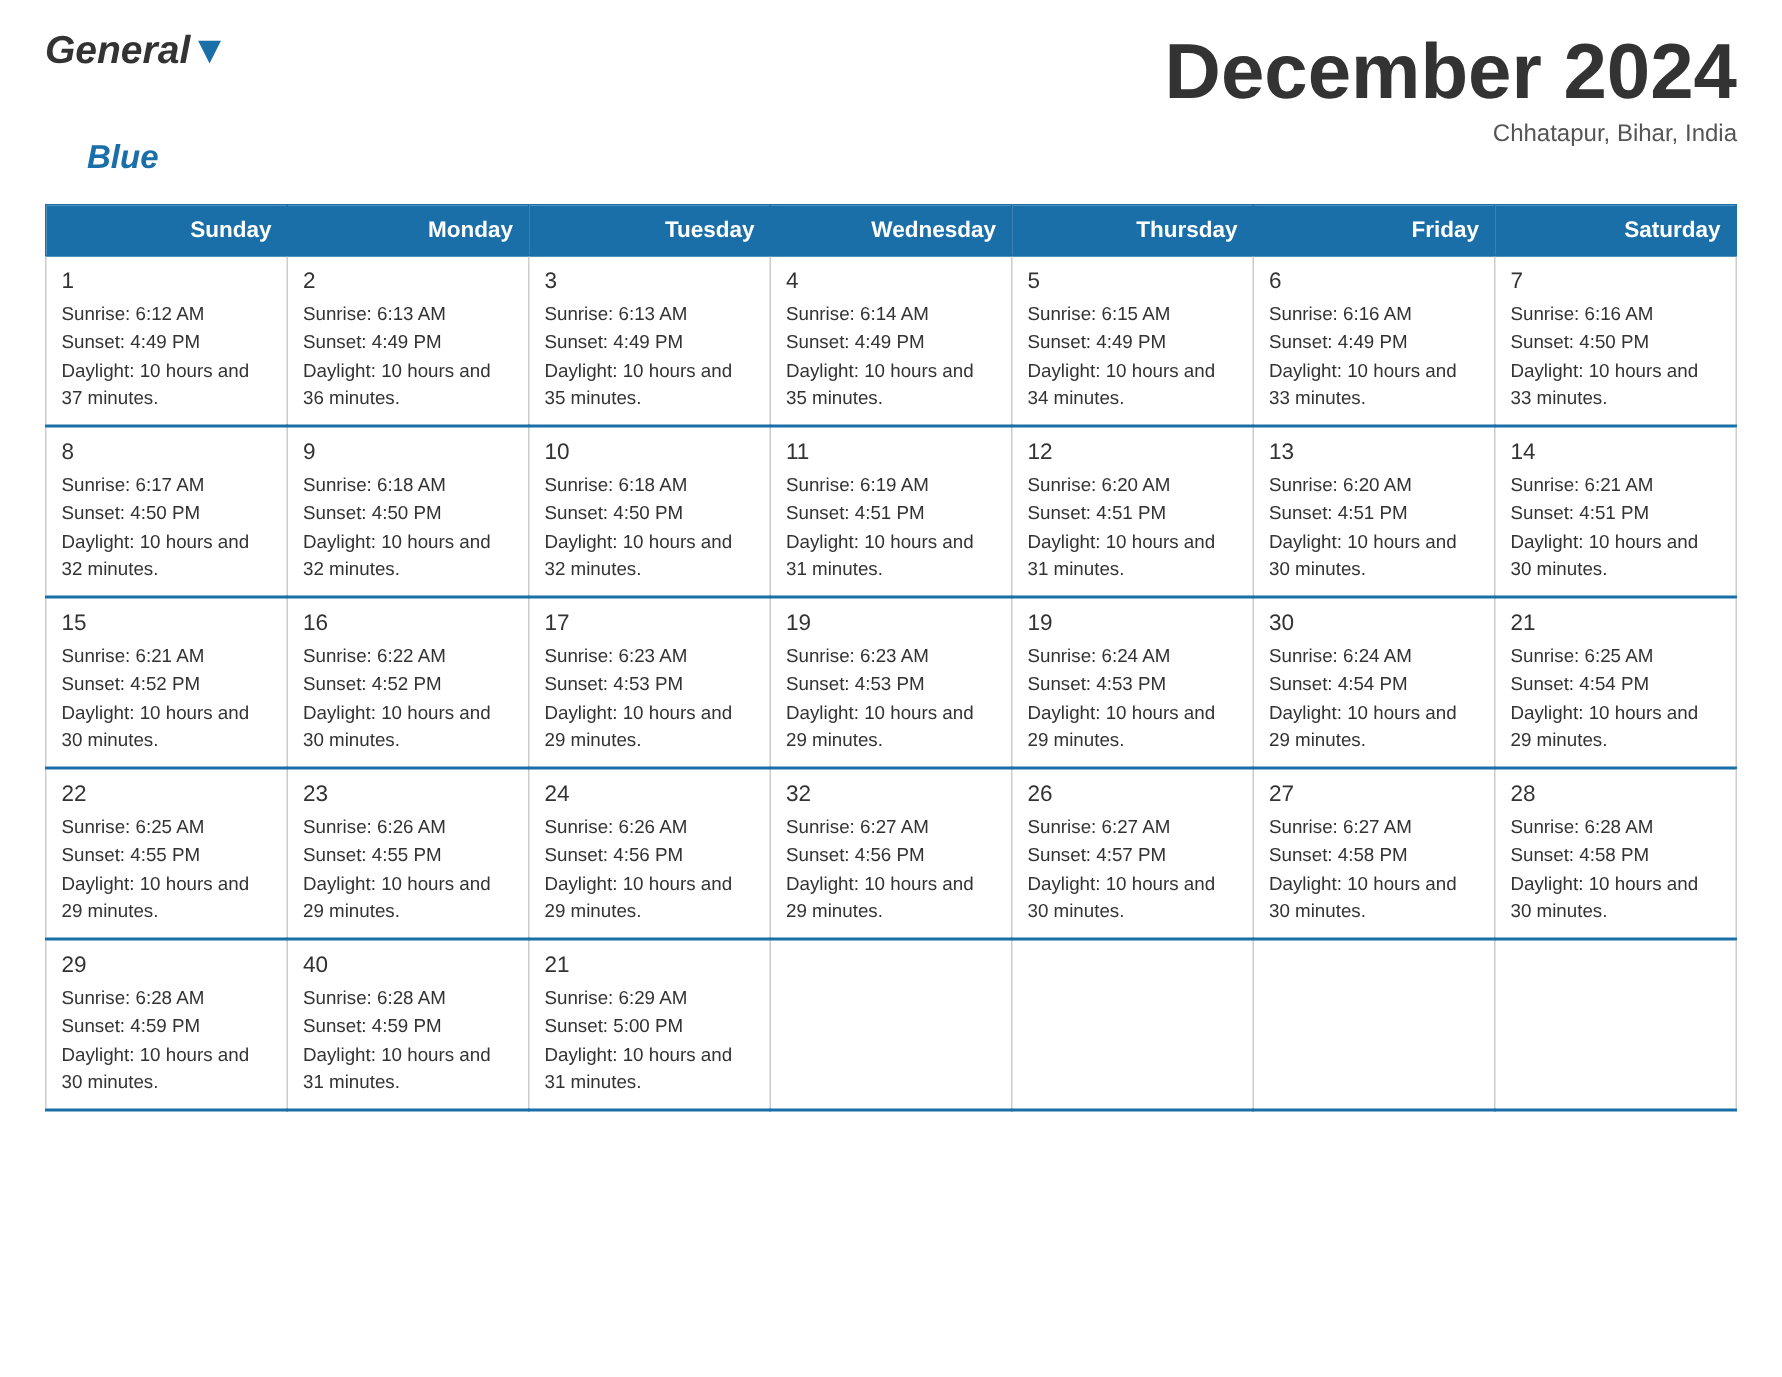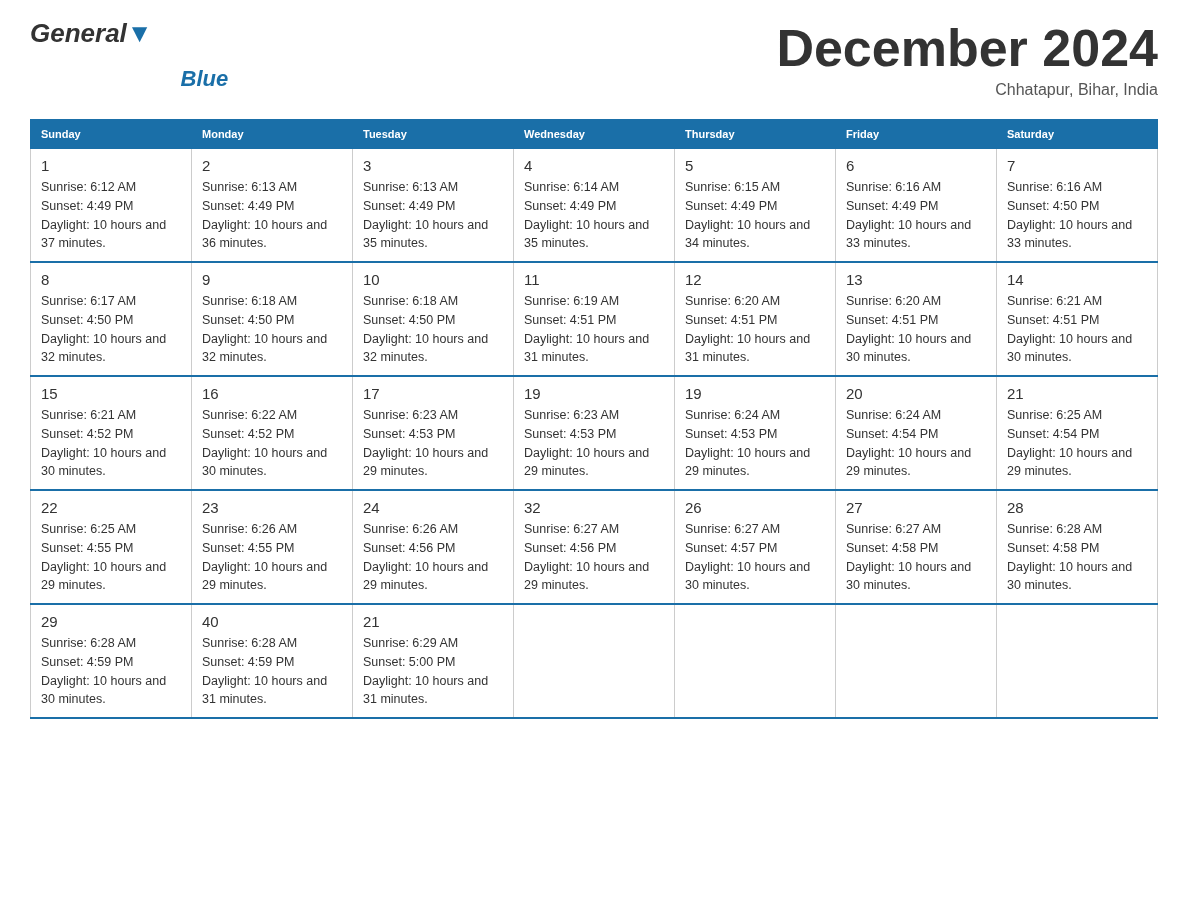--- a/index.html
+++ b/index.html
@@ -12,20 +12,21 @@
       min-height: 918px;
     }
     .header {
       display: flex;
       justify-content: space-between;
       align-items: flex-start;
       margin-bottom: 20px;
     }
     .logo {
       display: flex;
+      flex-direction: column;
       line-height: 1;
     }
     .logo-top {
       font-size: 26px;
       font-weight: bold;
       color: #333;
       font-style: italic;
     }
     .logo-top span {
       color: #1a6fa8;
@@ -52,24 +53,24 @@
       color: #555;
       margin-top: 4px;
     }
     .calendar {
       width: 100%;
       border-collapse: collapse;
     }
     .calendar thead tr th {
       background-color: #1a6fa8;
       color: #fff;
-      font-size: 11px;
+      font-size: 15px;
       font-weight: bold;
       padding: 8px 10px;
-      text-align: left;
+      text-align: right;
       border: 1px solid #1a6fa8;
     }
     .calendar tbody tr td {
       vertical-align: top;
       padding: 8px 10px;
       border: 1px solid #ccc;
       font-size: 13px;
       color: #333;
       min-height: 80px;
       width: calc(100% / 7);
@@ -272,21 +273,21 @@
       </td>
         <td>
         <span class="day-number">19</span>
         <div class="day-info">
           Sunrise: 6:24 AM<br>
           Sunset: 4:53 PM<br>
           Daylight: 10 hours and 29 minutes.
         </div>
       </td>
         <td>
-        <span class="day-number">20</span>
+        <span class="day-number">30</span>
         <div class="day-info">
           Sunrise: 6:24 AM<br>
           Sunset: 4:54 PM<br>
           Daylight: 10 hours and 29 minutes.
         </div>
       </td>
         <td>
         <span class="day-number">21</span>
         <div class="day-info">
           Sunrise: 6:25 AM<br>

